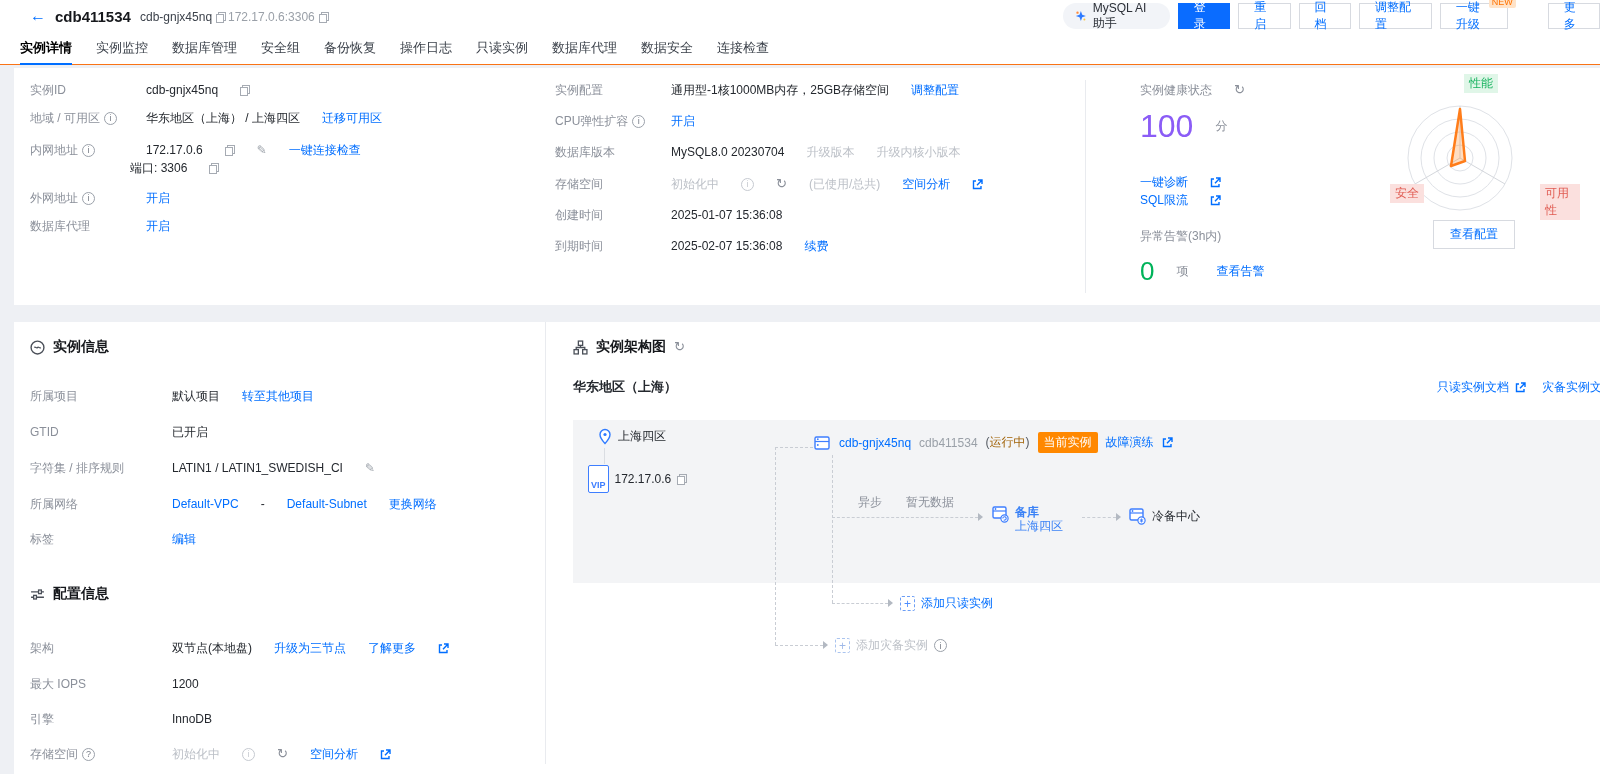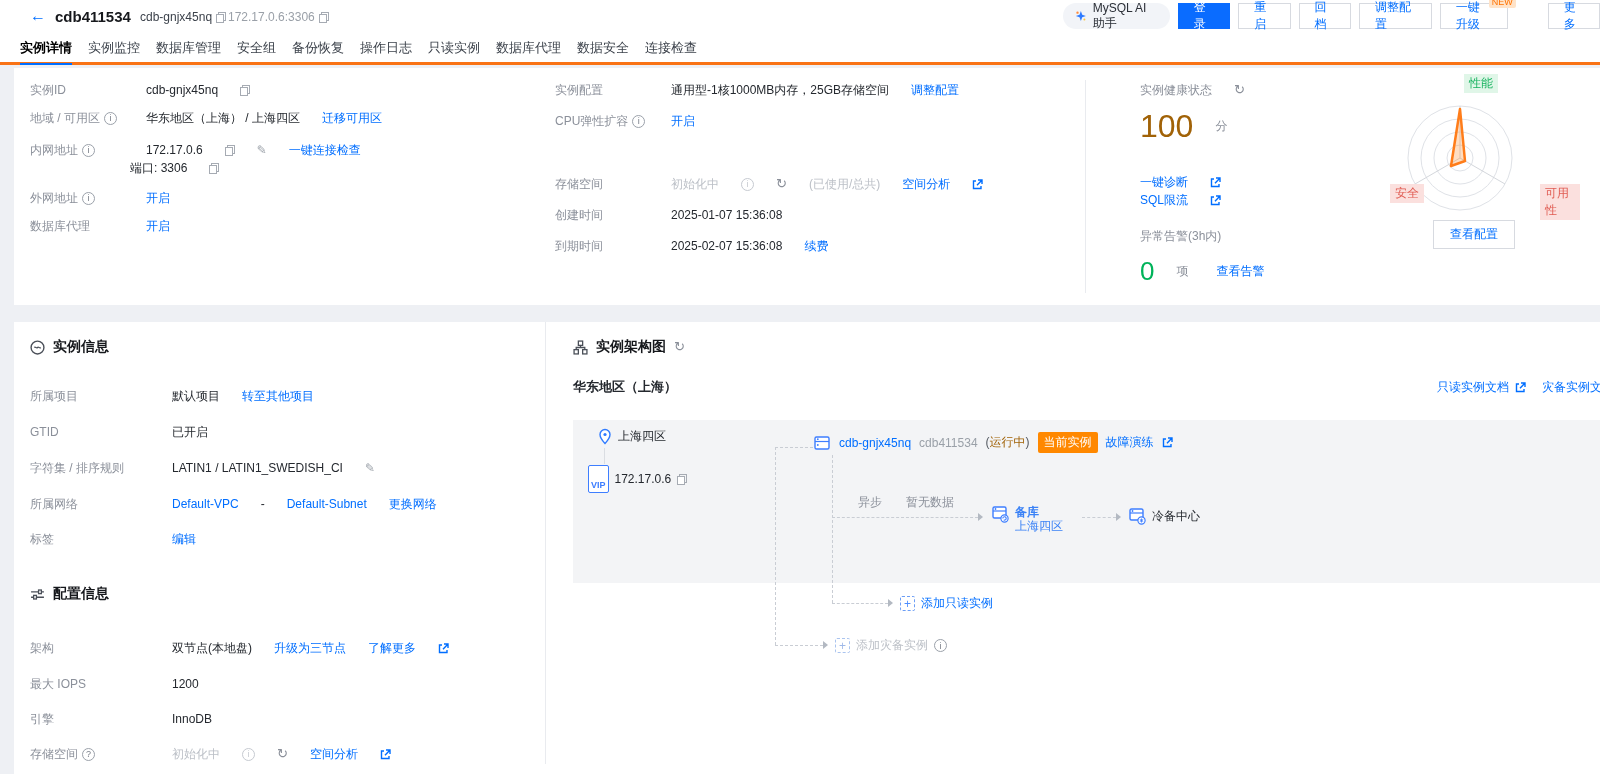--- a/index.html
+++ b/index.html
@@ -17,21 +17,21 @@
   .addr  { position:absolute; left:228px; top:10px; color:#9aa0a8; display:flex; gap:4px; align-items:center; }
   .actions { position:absolute; left:1063px; top:3px; display:flex; gap:8px; align-items:center; }
   .pill { height:26px; padding:0 12px; background:#f2f4f8; border-radius:14px; display:flex; align-items:center; gap:6px; color:#2b2f36; cursor:pointer; }
   .btn { height:26px; padding:12px 15px; border:1px solid #d7dae0; background:#fff; color:#006eff; display:flex; align-items:center; cursor:pointer; font-size:12px; }
   .btn.primary { background:#0a6cff; border-color:#0a6cff; color:#fff; }
   .btn-wrap { position:relative; }
   .newbadge { position:absolute; top:-7px; right:-8px; background:#ffe3c8; color:#ff7200; font-size:9px; padding:0 3px; border-radius:2px; line-height:12px; }
   .more { margin-left:32px; }
 
   
-  .tabbar { position:absolute; left:0; top:32px; width:1600px; height:33px; background:#fff; border-bottom:3px solid #f97316; display:flex; gap:16px; padding-left:20px; }
+  .tabbar { position:absolute; left:0; top:32px; width:1600px; height:33px; background:#fff; border-bottom:1px solid #f97316; display:flex; gap:24px; padding-left:20px; }
   .tab { height:33px; line-height:31px; font-size:13px; color:#3c424b; cursor:pointer; }
   .tab.active { color:#000; font-weight:bold; border-bottom:2px solid #006eff; }
 
   .card { position:absolute; background:#fff; }
   #card1 { left:14px; top:68px; width:1586px; height:237px; }
   #card2 { left:14px; top:322px; width:1586px; height:494px; }
 
   .row { position:absolute; display:flex; align-items:center; gap:22px; height:16px; white-space:nowrap; }
   .lbl { color:#8b909a; width:94px; flex:none; display:flex; align-items:center; gap:4px; }
   .lbl.w120 { width:120px; }
@@ -41,21 +41,21 @@
   .ic-copy { position:relative; display:inline-block; width:10px; height:11px; flex:none; cursor:pointer; }
   .ic-copy::before { content:""; position:absolute; right:0; top:0; width:6px; height:7px; border:1px solid #a6abb3; }
   .ic-copy::after { content:""; position:absolute; left:0; bottom:0; width:6px; height:7px; border:1px solid #a6abb3; background:#fff; }
   .ic-info { display:inline-flex; align-items:center; justify-content:center; width:13px; height:13px; border:1px solid #9ba1aa; border-radius:50%; font-size:9px; color:#767c86; flex:none; cursor:pointer; }
   .ic-info.light { border-color:#c6cad1; color:#c6cad1; }
   .ic-refresh { color:#8b909a; font-size:13px; cursor:pointer; line-height:12px; }
   .ic-edit { color:#9aa0a8; font-size:12px; cursor:pointer; }
   .divider-v { position:absolute; width:1px; background:#e9ebef; }
 
   
-  .score { font-size:32px; color:#a16207; font-weight:500; }
+  .score { font-size:32px; color:#8b5cf6; font-weight:500; }
   .score-sm { font-size:26px; color:#00b35a; font-weight:500; }
   .badge-green { background:#e0f6e8; color:#17b35f; padding:1px 5px; font-size:12px; }
   .badge-pink { background:#fbe0de; color:#e05b52; padding:1px 5px; font-size:12px; }
   .cfgbtn { position:absolute; border:1px solid #d7dae0; background:#fff; color:#006eff; padding:5px 16px; cursor:pointer; }
 
   
   .sechead { position:absolute; display:flex; align-items:center; gap:8px; font-size:14px; font-weight:bold; color:#16181c; }
 
   
   .diagram-bg { position:absolute; left:559px; top:98px; width:1027px; height:163px; background:#f3f4f6; }
@@ -172,20 +172,28 @@
     <span class="val">通用型-1核1000MB内存，25GB存储空间</span>
     <span class="lk">调整配置</span>
   </div>
   <div class="row" style="left:541px;top:45px">
     <span class="lbl">
         <span>CPU弹性扩容</span>
         <span class="ic-info">i</span>
       </span>
     <span class="lk">开启</span>
   </div>
+  <div class="row" style="left:541px;top:76px">
+    <span class="lbl">
+        <span>数据库版本</span>
+      </span>
+    <span class="val">MySQL8.0 20230704</span>
+    <span class="dim">升级版本</span>
+    <span class="dim">升级内核小版本</span>
+  </div>
   <div class="row" style="left:541px;top:108px">
     <span class="lbl">
         <span>存储空间</span>
       </span>
     <span class="dim">初始化中</span>
     <span class="ic-info light">i</span>
     <span class="ic-refresh">↻</span>
     <span class="dim">(已使用/总共)</span>
     <span class="lk">空间分析</span>
     <svg width="11" height="11" viewBox="0 0 11 11">

